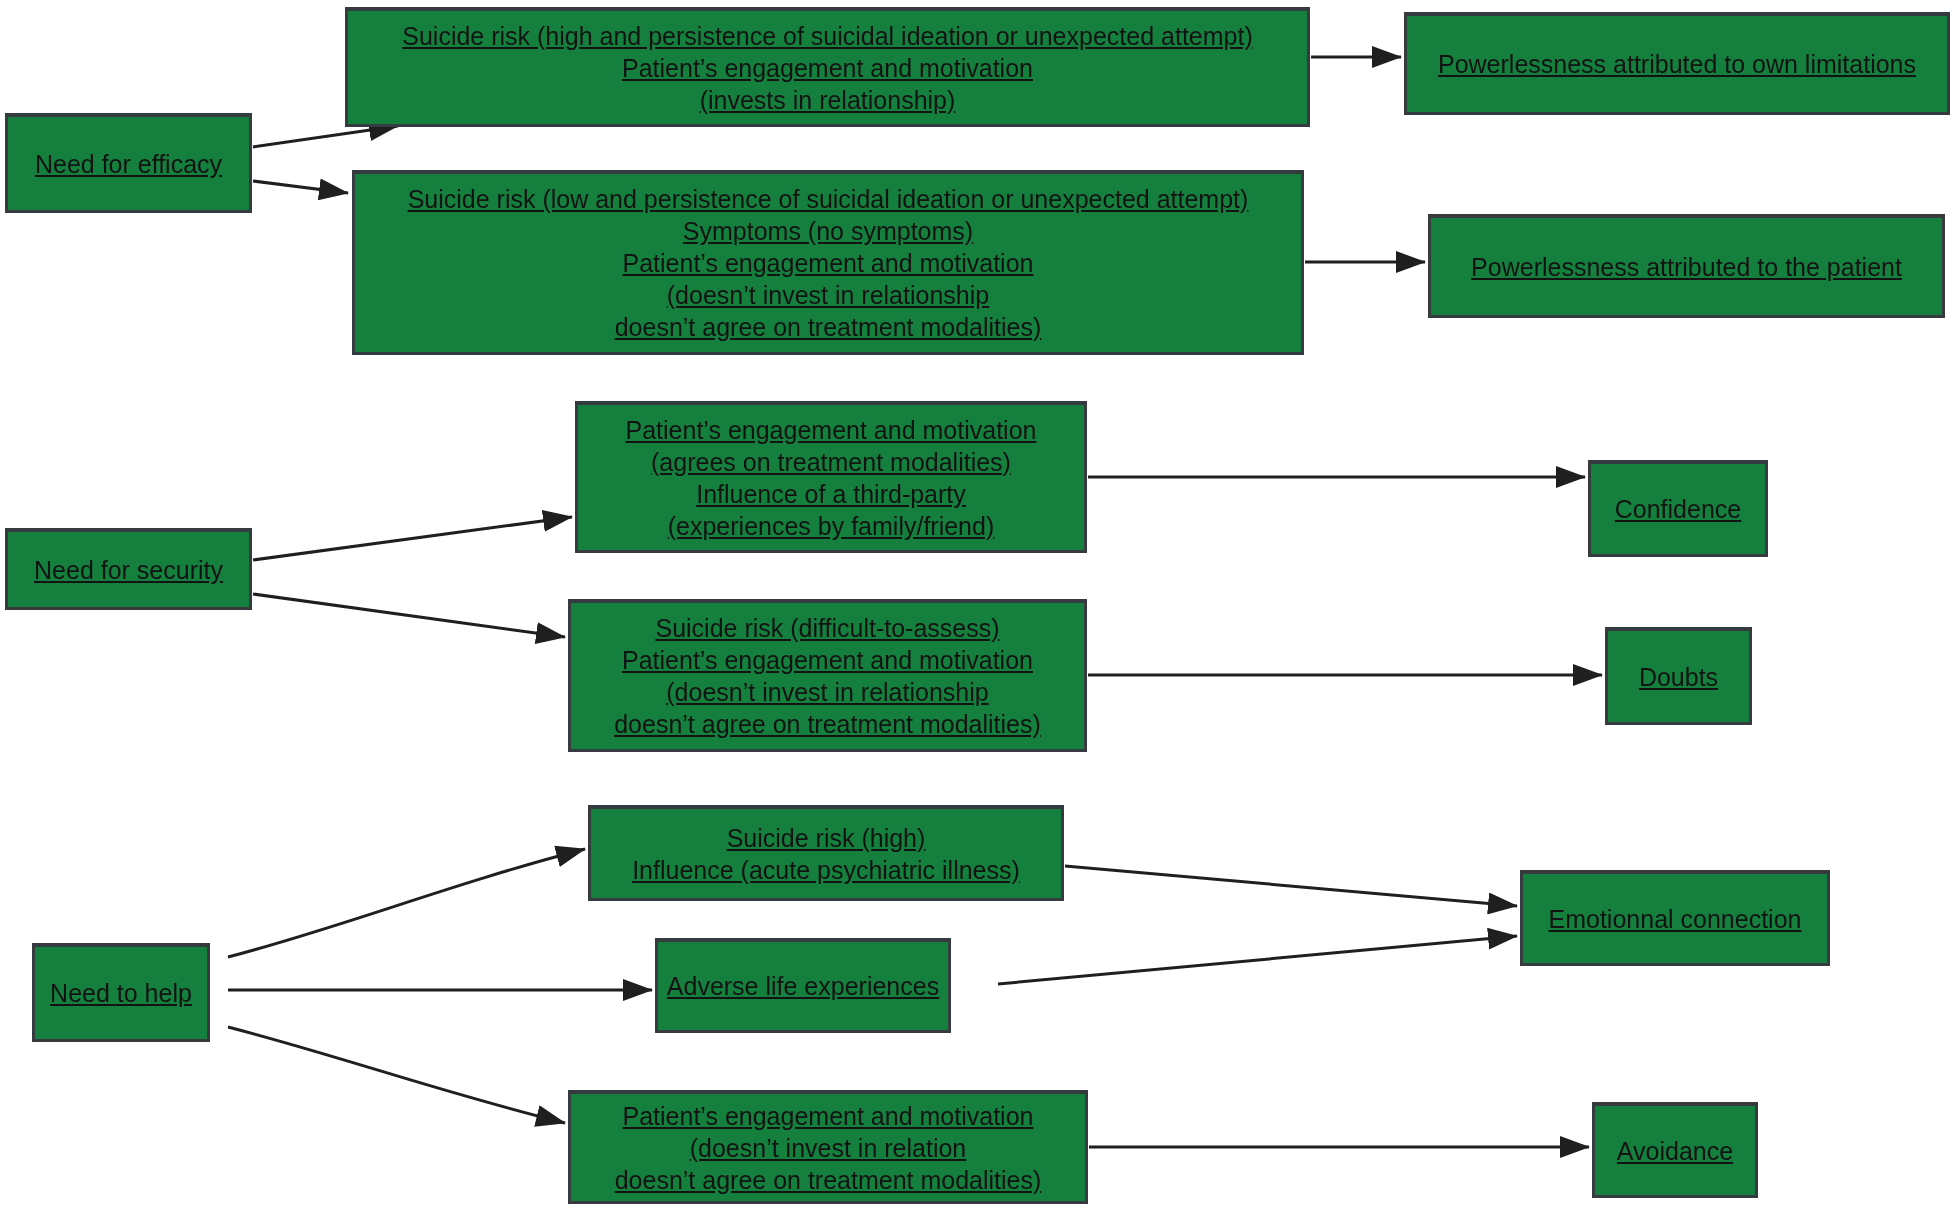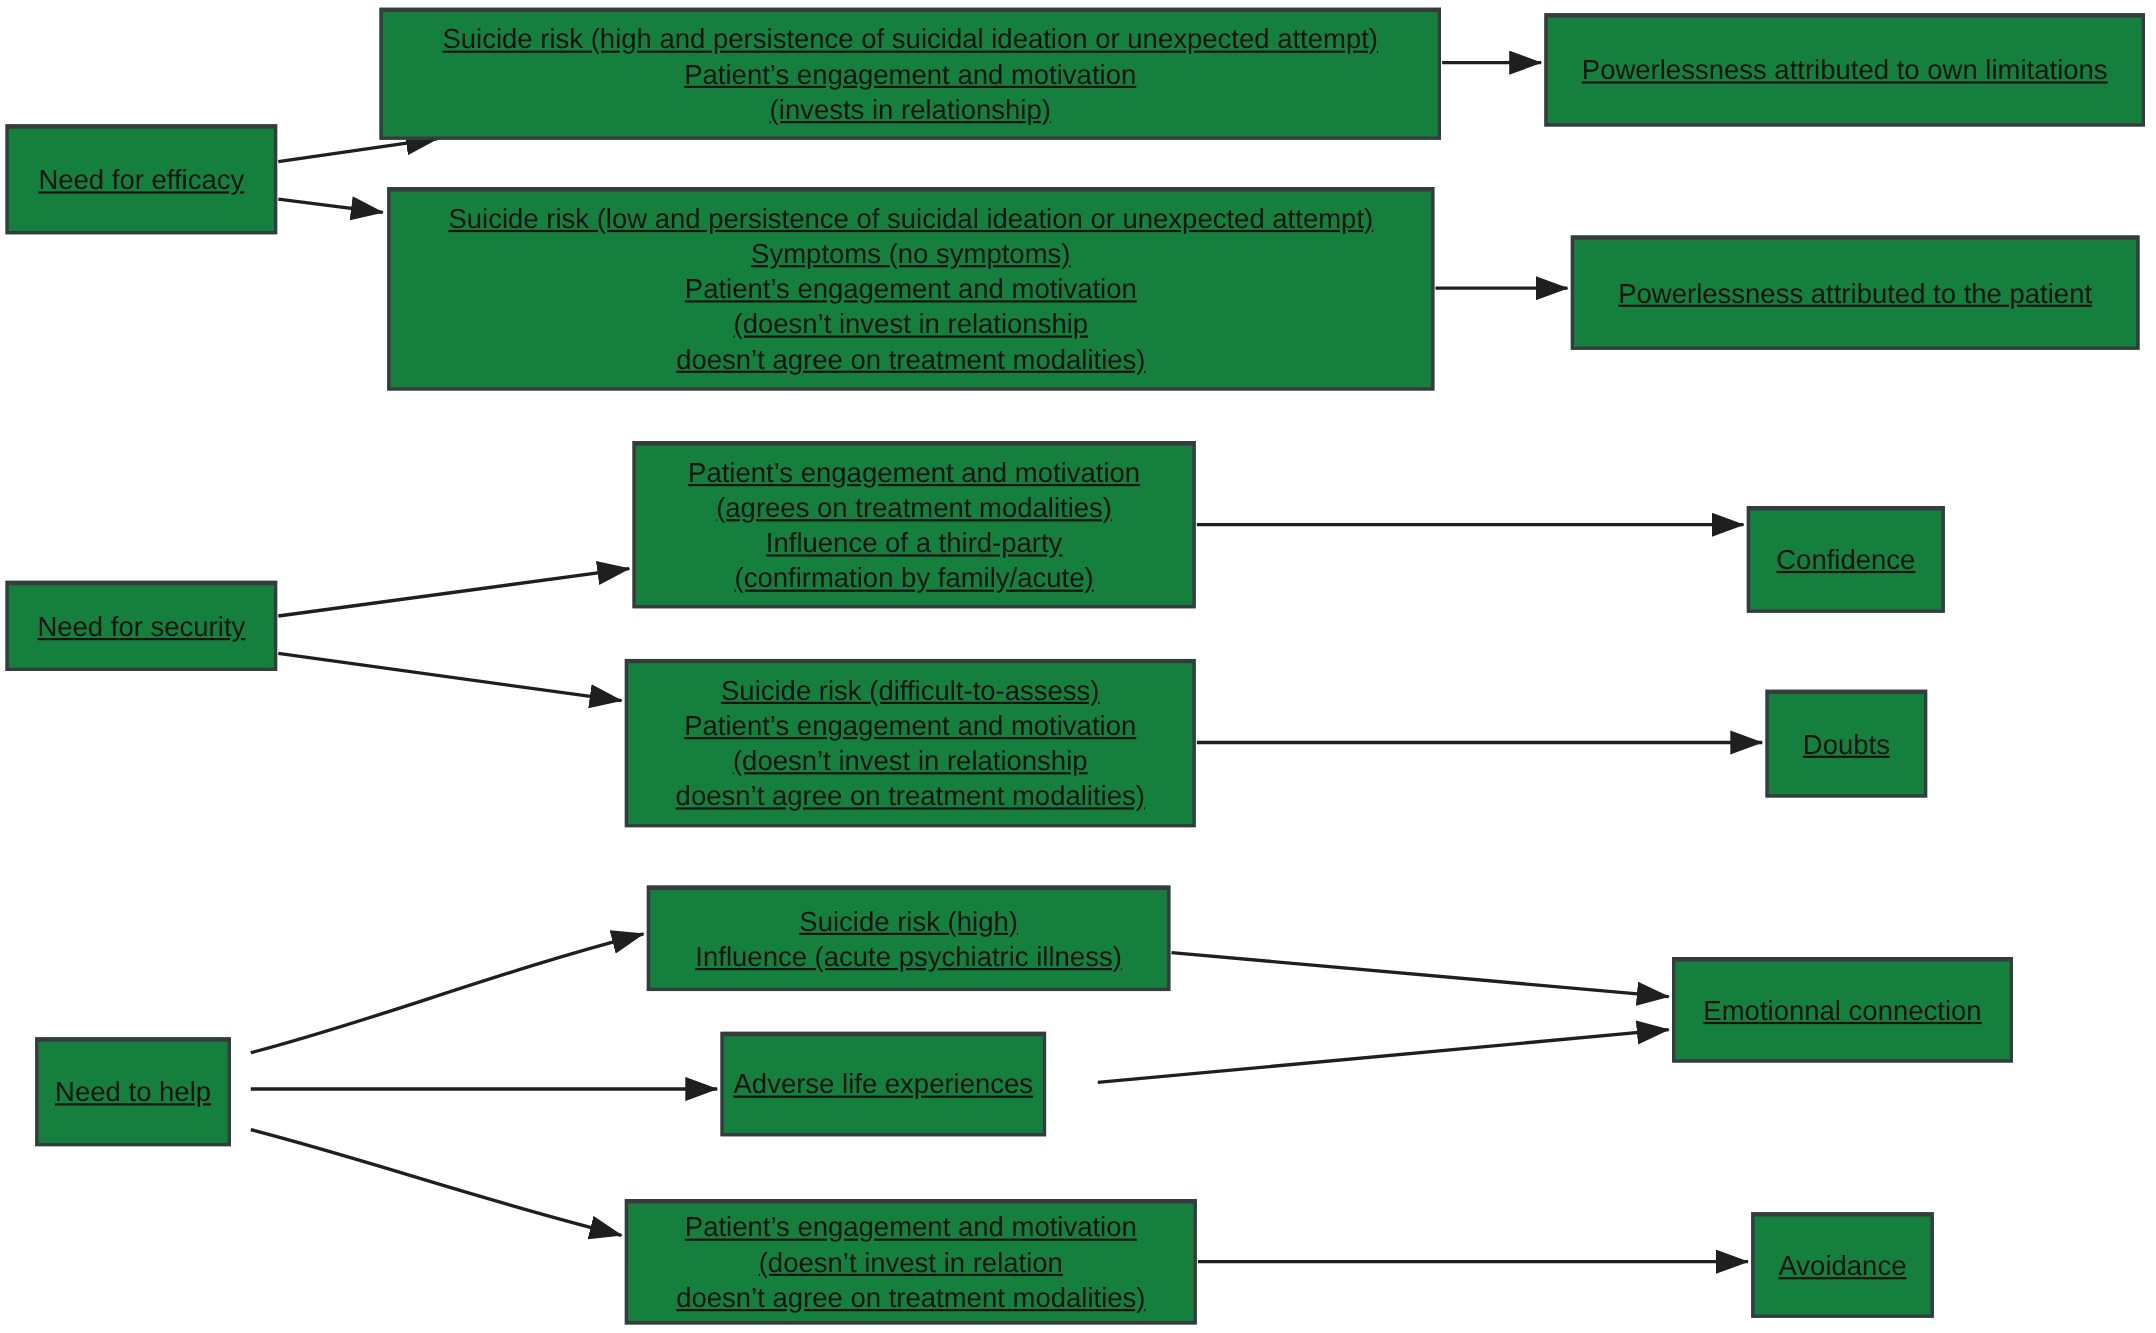--- a/index.html
+++ b/index.html
@@ -92,21 +92,21 @@
       <span class="node-line">(doesn’t invest in relationship</span>
       <span class="node-line">doesn’t agree on treatment modalities)</span>
     </div>
     <div class="node" style="left: 1428px; top: 214px; width: 517px; height: 104px;">
       <span class="node-line">Powerlessness attributed to the patient</span>
     </div>
     <div class="node" style="left: 575px; top: 401px; width: 512px; height: 152px;">
       <span class="node-line">Patient’s engagement and motivation</span>
       <span class="node-line">(agrees on treatment modalities)</span>
       <span class="node-line">Influence of a third-party</span>
-      <span class="node-line">(confirmation by family/acute)</span>
+      <span class="node-line">(experiences by family/friend)</span>
     </div>
     <div class="node" style="left: 5px; top: 528px; width: 247px; height: 82px; justify-content: center;">
       <span class="node-line">Need for security</span>
     </div>
     <div class="node" style="left: 1588px; top: 429px; width: 180px; height: 97px; margin-top: 31px;">
       <span class="node-line">Confidence</span>
     </div>
     <div class="node" style="left: 568px; top: 599px; width: 519px; height: 153px;">
       <span class="node-line">Suicide risk (difficult-to-assess)</span>
       <span class="node-line">Patient’s engagement and motivation</span>

